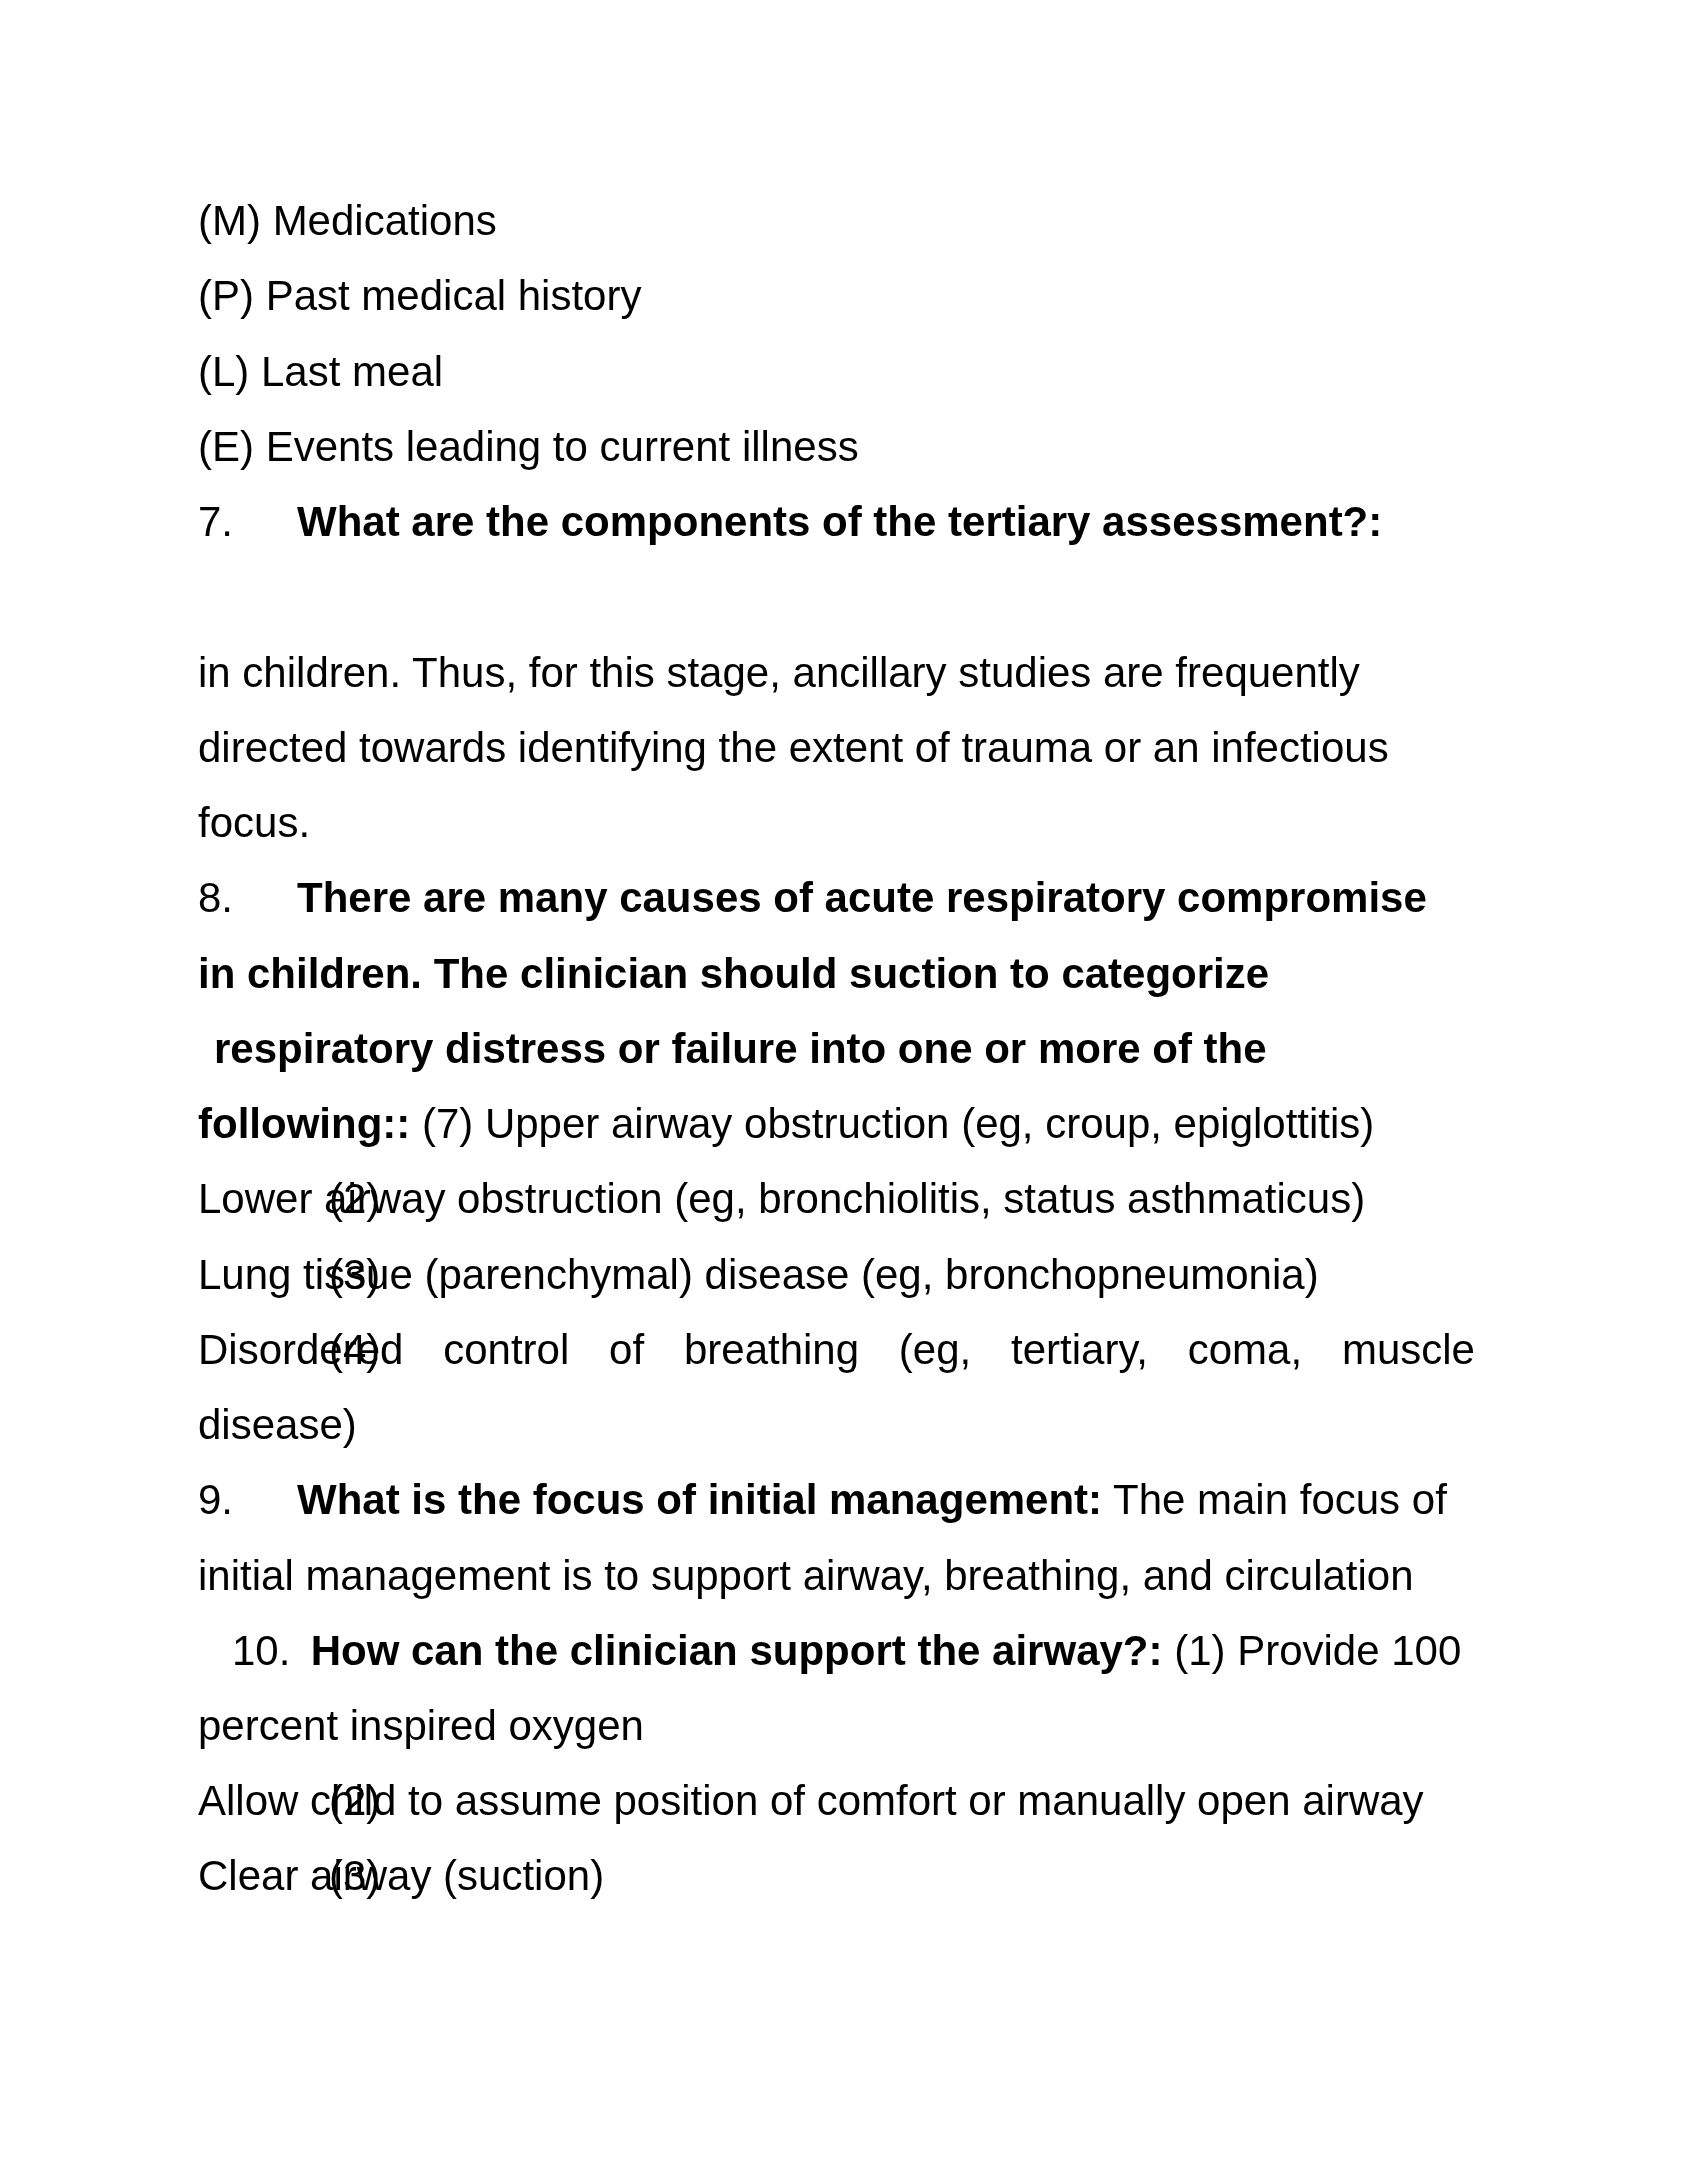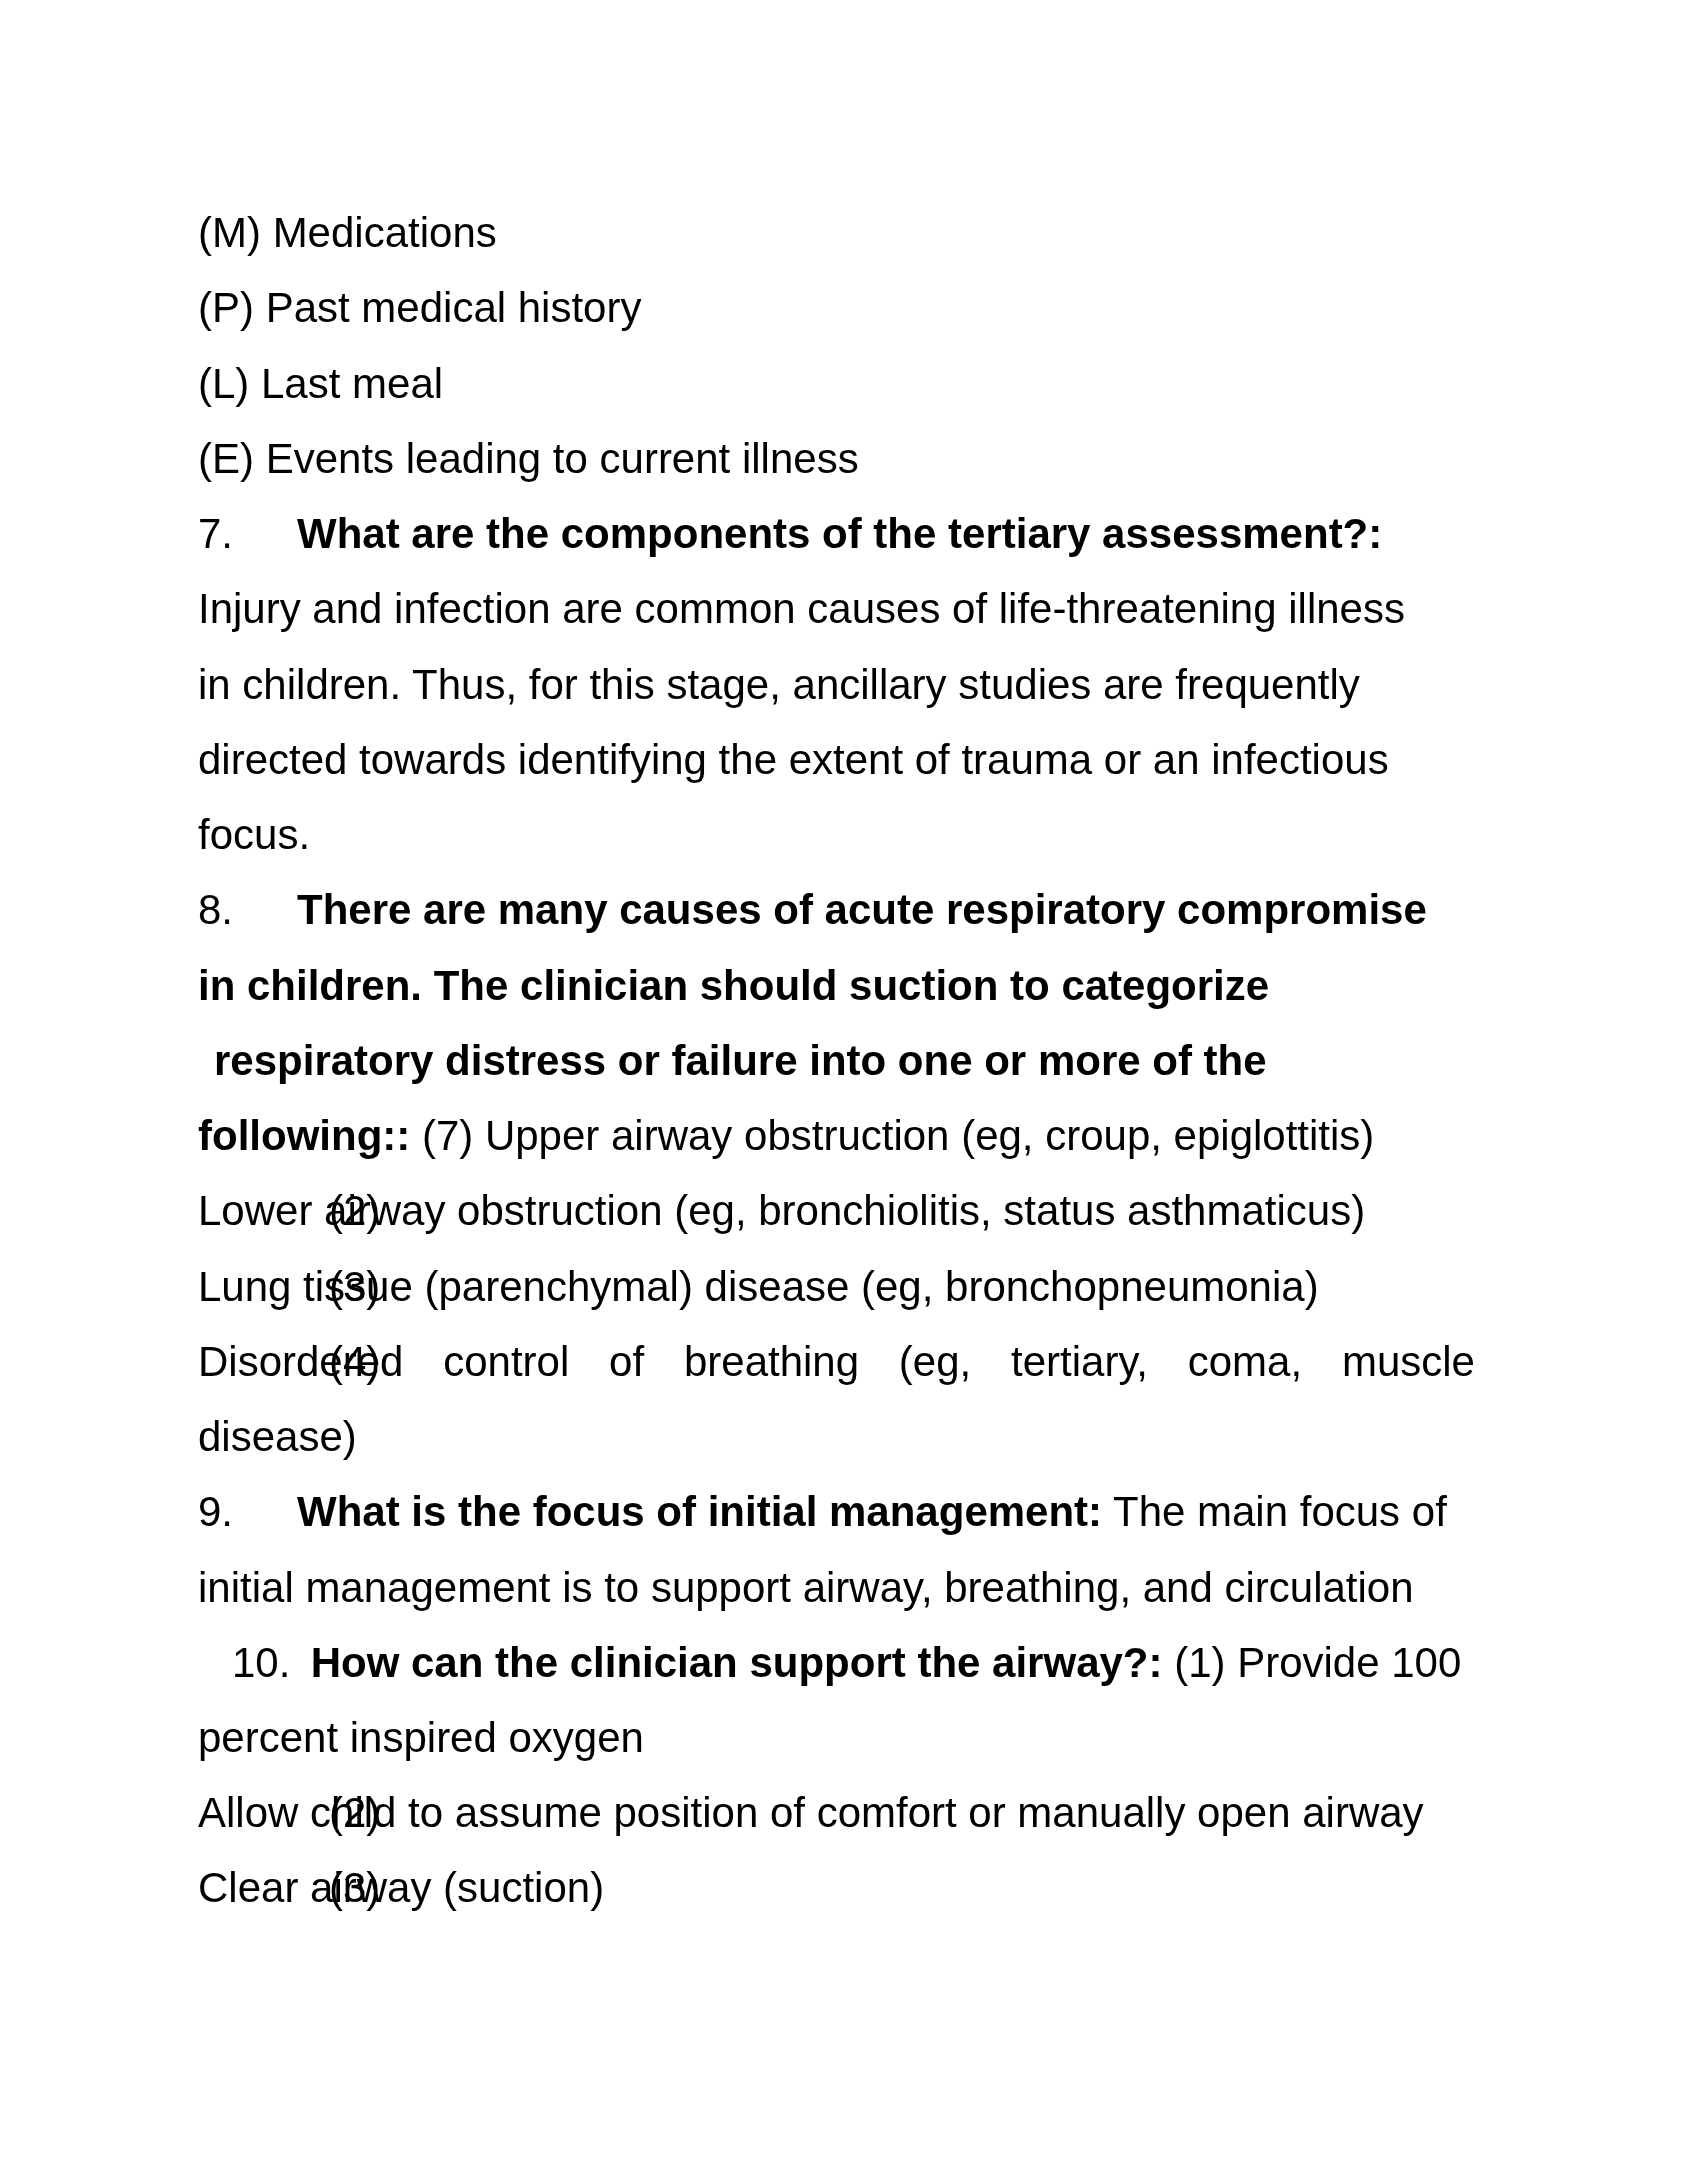--- a/index.html
+++ b/index.html
@@ -12,21 +12,21 @@
       height: 2178px;
       position: relative;
       overflow: hidden;
       font-family: "Liberation Sans", sans-serif;
       color: #000000;
       font-size: 42px;
     }
     .page {
       position: absolute;
       left: 0;
-      top: 12px;
+      top: 0;
       width: 1683px;
       height: 1659px;
     }
     .line {
       position: absolute;
       left: 198px;
       width: 1277px;
       height: 75px;
       line-height: 75px;
       white-space: nowrap;
@@ -54,21 +54,20 @@
 <div class="page">
 
   <div class="line" style="top:183px;">(M) Medications</div>
   <div class="line" style="top:258px;">(P) Past medical history</div>
   <div class="line" style="top:334px;">(L) Last meal</div>
   <div class="line" style="top:409px;">(E) Events leading to current illness</div>
 
   <div class="line" style="top:484px;">
     <span class="num">7.</span><span class="b">What are the components of the tertiary assessment?:</span>
   </div>
-  <div class="line" style="top:559px;">Injury and infection are common causes of life-threatening illness</div>
   <div class="line" style="top:635px;">in children. Thus, for this stage, ancillary studies are frequently</div>
   <div class="line" style="top:710px;">directed towards identifying the extent of trauma or an infectious</div>
   <div class="line" style="top:785px;">focus.</div>
 
   <div class="line" style="top:860px;">
     <span class="num">8.</span><span class="b">There are many causes of acute respiratory compromise</span>
   </div>
   <div class="line b" style="top:936px;">in children. The clinician should suction to categorize</div>
   <div class="line b" style="top:1011px;margin-left:16px;">respiratory distress or failure into one or more of the</div>
   <div class="line" style="top:1086px;">

